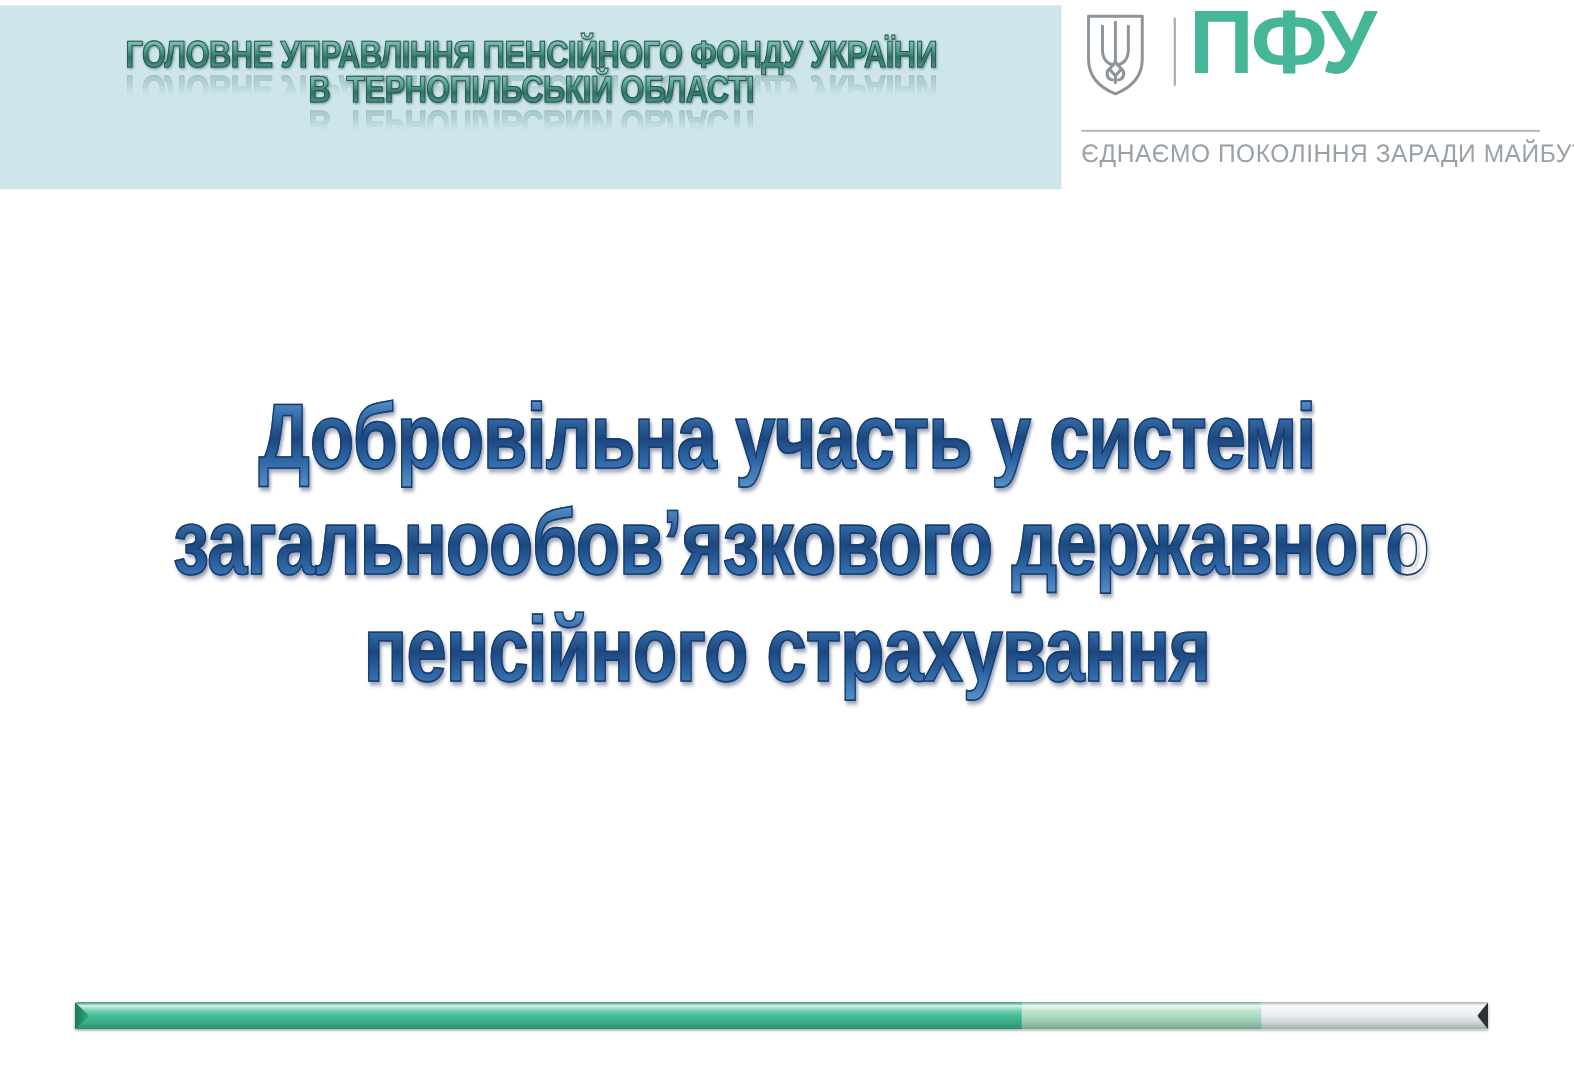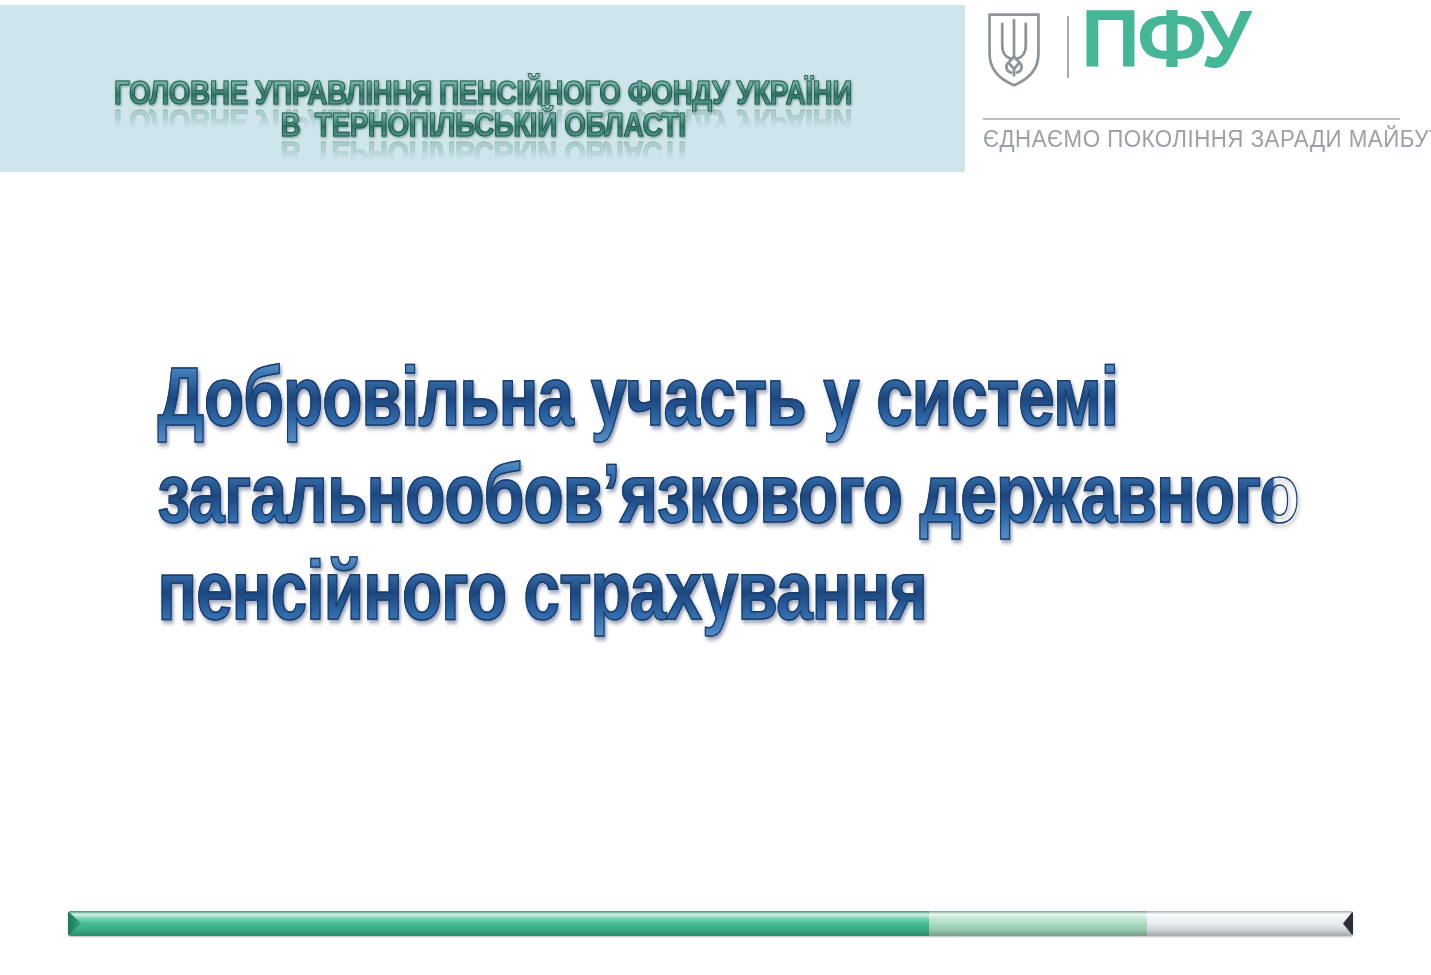--- a/index.html
+++ b/index.html
@@ -7,21 +7,21 @@
     width:1431px;height:975px;position:relative;overflow:hidden;
     background:#ffffff;
     font-family:"Liberation Sans", sans-serif;
   }
 
   
   .header-banner{
     position:absolute;left:0;top:5px;width:965px;height:167px;
     background:#cee5eb;
     text-align:center;
-    padding-top:68px;box-sizing:border-box;
+    padding-top:26px;box-sizing:border-box;
   }
   .hline{position:relative;height:32px;margin:0 auto;}
   .htxt{
     display:inline-block;
     transform:scaleX(0.82);
     font-weight:bold;
     font-size:34px;
     letter-spacing:-0.5px;
     white-space:pre;
     background:linear-gradient(180deg,#a8dcd0 0%,#5aa394 35%,#2e7467 55%,#6fb3a4 100%);
@@ -57,20 +57,21 @@
   .logo-rule{position:absolute;left:8px;top:118px;width:417px;height:2px;background:#b9bec3;}
   .logo-tagline{
     position:absolute;left:8px;top:126px;width:446px;
     font-size:23px;color:#9aa1a7;letter-spacing:0.5px;white-space:nowrap;
     transform:scaleX(0.97);transform-origin:left center;
   }
 
   
   .slide-title{
     position:absolute;left:0;top:348px;width:1431px;
+    text-align:center;
   }
   .title-line{
     display:block;
     transform:scaleX(0.78);
     font-size:84px;font-weight:bold;line-height:97px;letter-spacing:-1px;
     white-space:nowrap;
     background:linear-gradient(180deg,#7fb3e0 0%,#3a74b0 28%,#1c477f 52%,#2d66a5 72%,#5b93c9 100%);
     -webkit-background-clip:text;background-clip:text;color:transparent;
     -webkit-text-stroke:1.5px #1a3c6e;
     filter:drop-shadow(2px 3px 2px rgba(25,45,85,0.45));

